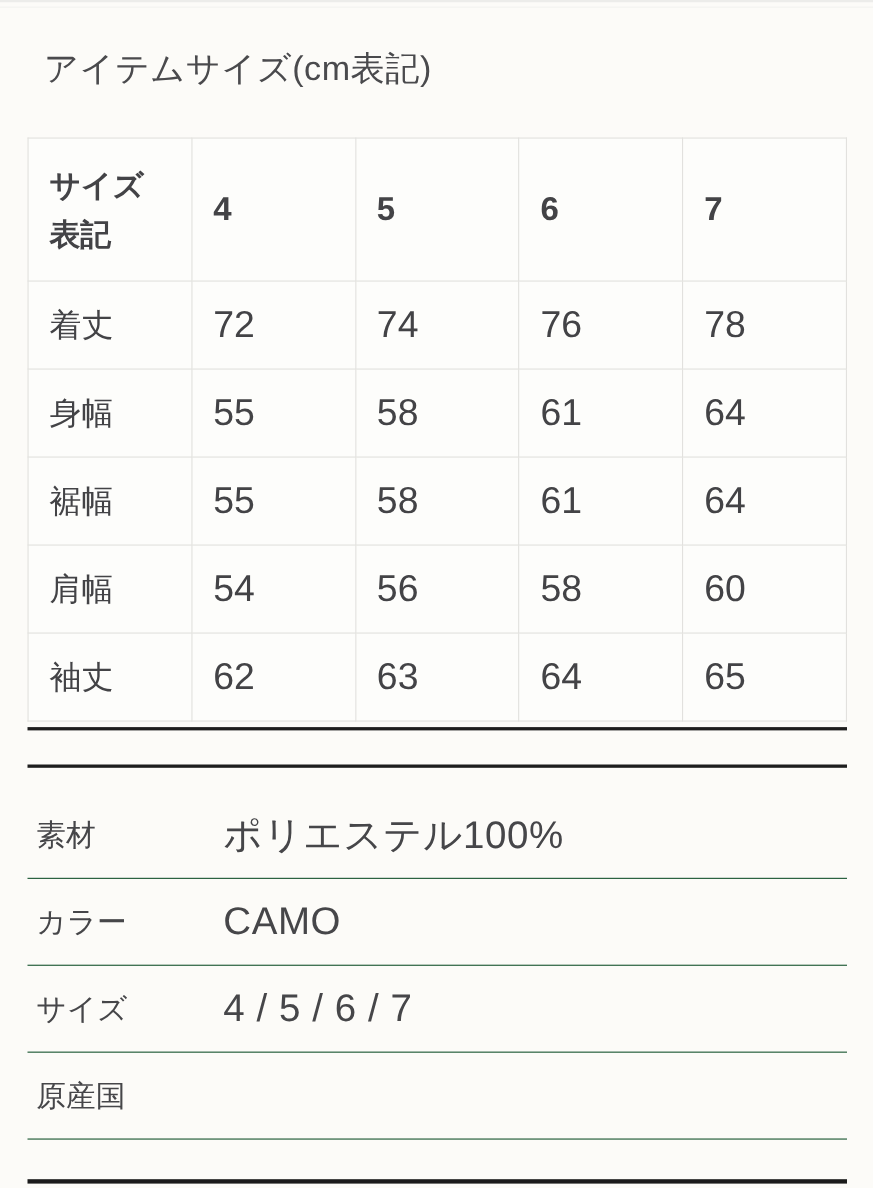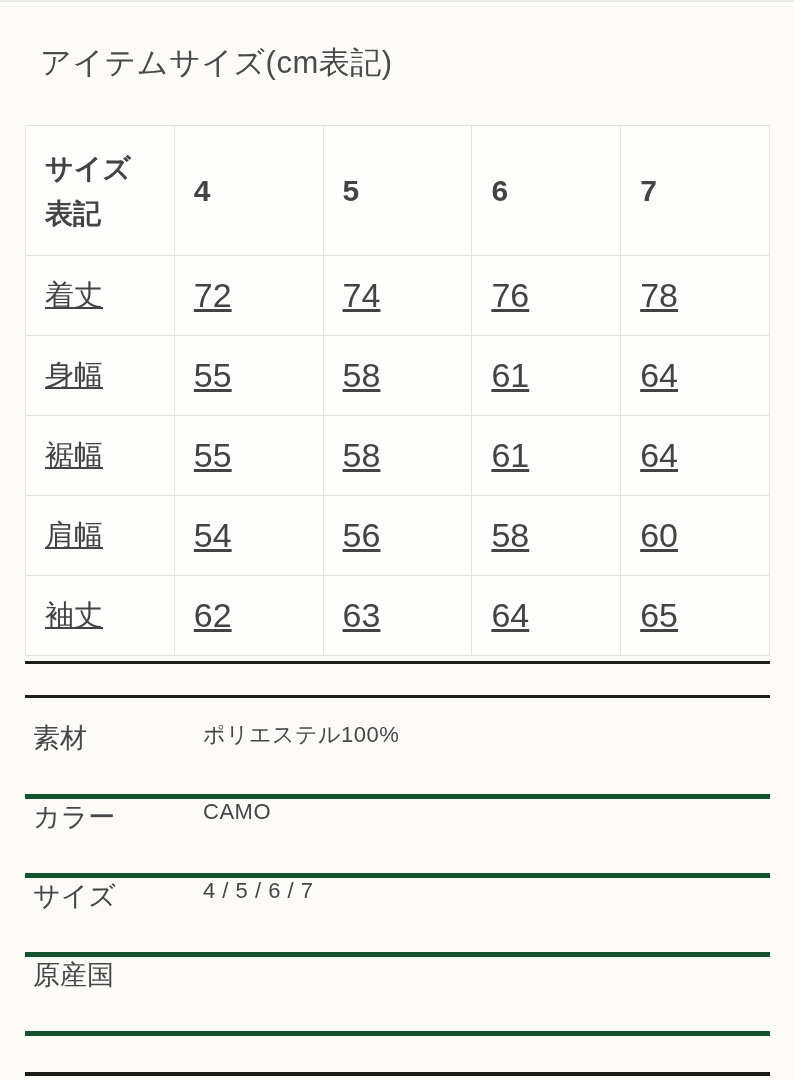--- a/index.html
+++ b/index.html
@@ -31,47 +31,47 @@
   }
   table.size-table th,
   table.size-table td {
     border: 1px solid #e2e1de;
     text-align: left;
     vertical-align: middle;
     padding-left: 19px;
     background: #fdfdfb;
   }
   table.size-table thead tr { height: 130px; }
-  table.size-table tbody tr { height: 80px; text-decoration: underline; }
+  table.size-table tbody tr { height: 80px; }
   th.corner-cell {
     font-size: 28px;
     font-weight: 700;
     line-height: 45px;
     white-space: pre-line;
   }
   th.size-cell { font-size: 30px; font-weight: 700; }
   td.measure-label { font-size: 29px; font-weight: 400; }
   td.measure-value { font-size: 34px; font-weight: 400; }
 
   .rule-thick {
     width: 745px; margin-left: 25px;
     height: 3px; background: #1e1e1e;
   }
   .rule-thick.first { margin-top: 5px; }
   .rule-thick.second { margin-top: 31px; }
 
   .spec-list { margin: 22px 0 0 25px; width: 745px; }
   .spec-row {
-    display: flex; align-items: flex-start;
+    display: flex; align-items: center;
     height: 79px;
-    border-bottom: 5px solid #14532d;
+    border-bottom: 1px solid #14532d;
     padding-left: 8px;
   }
   .spec-label { width: 170px; flex: 0 0 170px; font-size: 27px; color: #464649; }
-  .spec-value { font-size: 22px; color: #464649; letter-spacing: 0.5px; }
+  .spec-value { font-size: 35px; color: #464649; letter-spacing: 0.5px; }
 
   .rule-thick.bottom { margin-top: 36px; height: 4px; background: #1b1b1b; }
 </style>
 </head>
 <body>
 
 <div class="top-hairline-1"></div>
 <div class="top-hairline-2"></div>
 
 <h1 class="page-title">アイテムサイズ(cm表記)</h1>

